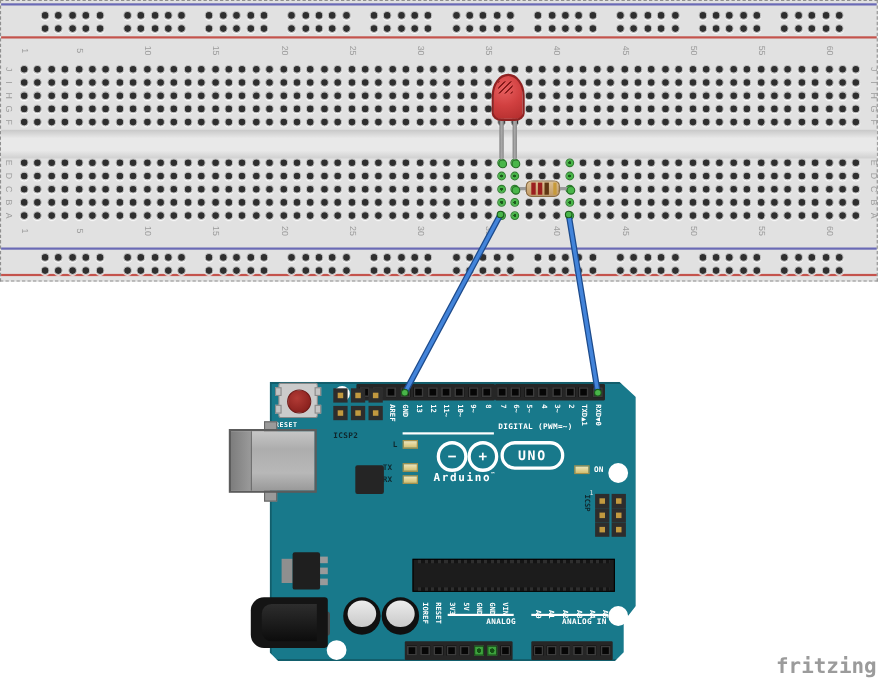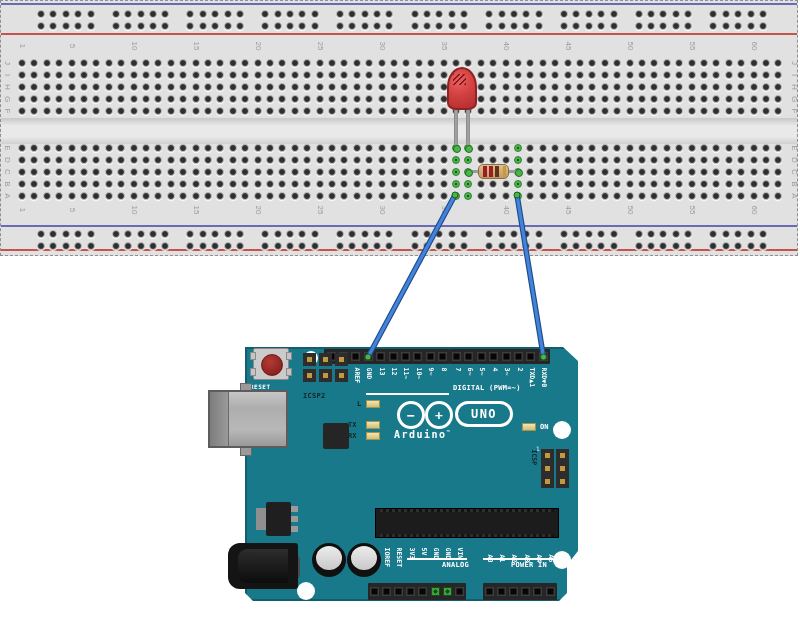--- a/index.html
+++ b/index.html
@@ -1085,21 +1085,21 @@
         <div class="vlab" style="left: 273.8px; top: 222px;">A4</div>
         <div class="apin" style="left: 300.5px; top: 240px;"></div>
         <div class="vlab" style="left: 286px; top: 222px;">A5</div>
       </div>
 
     <div class="wline" style="left:121px;top:46px;width:83px;"></div>
     <div class="cap" style="left:208px;top:37px;">DIGITAL (PWM=~)</div>
     <div class="wline" style="left:162px;top:211px;width:60px;"></div>
     <div class="cap" style="left:197px;top:214px;">ANALOG</div>
     <div class="wline" style="left:238px;top:211px;width:70px;"></div>
-    <div class="cap" style="left:266px;top:214px;">POWER IN</div>
+    <div class="cap" style="left:266px;top:214px;">ANALOG IN</div>
 
     <div id="icsp2">
         <div class="ipin" style="left: 57.5px; top: 5.5px;">
           <b></b>
         </div>
         <div class="ipin" style="left: 73.5px; top: 5.5px;">
           <b></b>
         </div>
         <div class="ipin" style="left: 89.5px; top: 5.5px;">
           <b></b>
@@ -1183,13 +1183,14 @@
       <line x1="455" y1="195" x2="368" y2="357" stroke="#1d4b8c" stroke-width="5.5" stroke-linecap="round"></line>
       <line x1="455" y1="195" x2="368" y2="357" stroke="#4384da" stroke-width="3.2" stroke-linecap="round"></line>
       <circle cx="455" cy="195" r="3" fill="#49b649" stroke="#1c5c1c"></circle>
       <circle cx="368" cy="357" r="3" fill="#49b649" stroke="#1c5c1c"></circle>
       <line x1="517" y1="195" x2="543.5" y2="357" stroke="#1d4b8c" stroke-width="5.5" stroke-linecap="round"></line>
       <line x1="517" y1="195" x2="543.5" y2="357" stroke="#4384da" stroke-width="3.2" stroke-linecap="round"></line>
       <circle cx="517" cy="195" r="3" fill="#49b649" stroke="#1c5c1c"></circle>
       <circle cx="543.5" cy="357" r="3" fill="#49b649" stroke="#1c5c1c"></circle>
     </svg>
 
+  <div id="watermark">fritzing</div>
 </div>
 
 </body></html>

